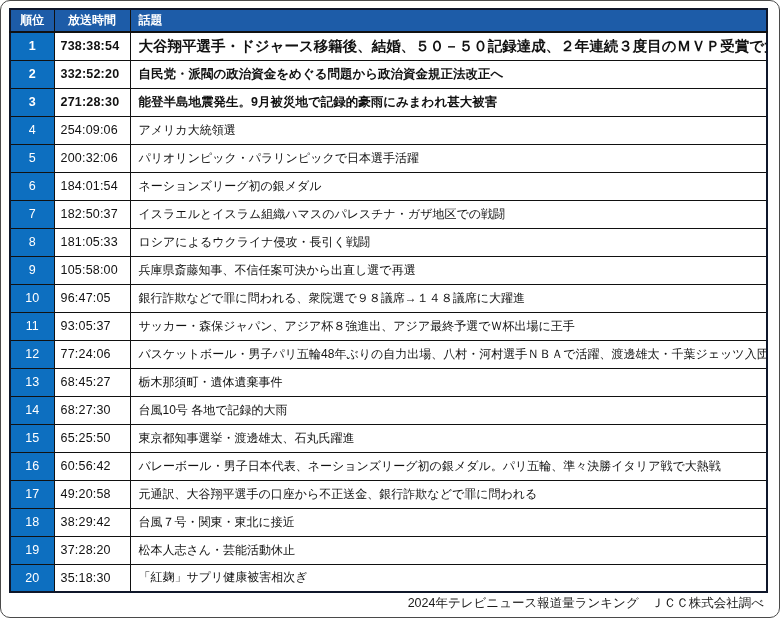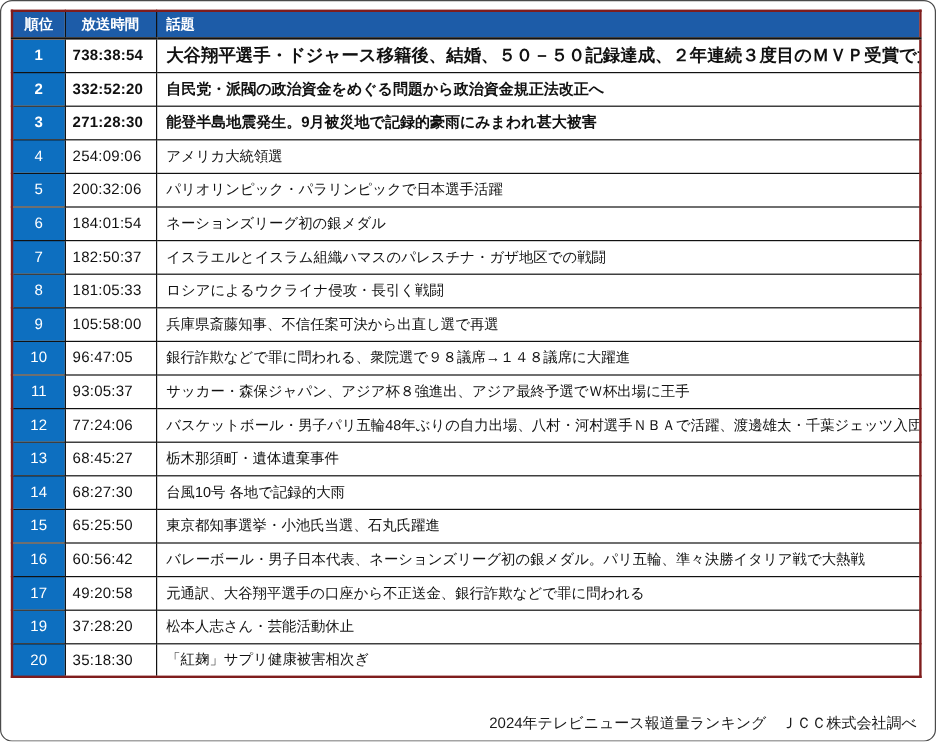--- a/index.html
+++ b/index.html
@@ -16,21 +16,21 @@
     border-radius:10px;
     background:#fff;
     overflow:hidden;
   }
   table.ranking{
     position:absolute;
     left:8px;top:7px;
     width:757px;
     border-collapse:collapse;
     table-layout:fixed;
-    border:2px solid #7f1d1d;
+    border:2px solid #0f172a;
   }
   col.c-rank{width:44px;}
   col.c-time{width:76px;}
   col.c-topic{width:637px;}
   th,td{
     border:1px solid #111;
     padding:0 6px;
     overflow:hidden;
     white-space:nowrap;
   }
@@ -160,33 +160,38 @@
     <td class="topic">栃木那須町・遺体遺棄事件</td>
   </tr>
         <tr class="normal">
     <td class="rank">14</td>
     <td class="time">68:27:30</td>
     <td class="topic">台風10号 各地で記録的大雨</td>
   </tr>
         <tr class="normal">
     <td class="rank">15</td>
     <td class="time">65:25:50</td>
-    <td class="topic">東京都知事選挙・小池氏当選、石丸氏躍進</td>
+    <td class="topic">東京都知事選挙・渡邊雄太、石丸氏躍進</td>
   </tr>
         <tr class="normal">
     <td class="rank">16</td>
     <td class="time">60:56:42</td>
     <td class="topic">バレーボール・男子日本代表、ネーションズリーグ初の銀メダル。パリ五輪、準々決勝イタリア戦で大熱戦</td>
   </tr>
         <tr class="normal">
     <td class="rank">17</td>
     <td class="time">49:20:58</td>
     <td class="topic">元通訳、大谷翔平選手の口座から不正送金、銀行詐欺などで罪に問われる</td>
   </tr>
         <tr class="normal">
+    <td class="rank">18</td>
+    <td class="time">38:29:42</td>
+    <td class="topic">台風７号・関東・東北に接近</td>
+  </tr>
+        <tr class="normal">
     <td class="rank">19</td>
     <td class="time">37:28:20</td>
     <td class="topic">松本人志さん・芸能活動休止</td>
   </tr>
         <tr class="normal">
     <td class="rank">20</td>
     <td class="time">35:18:30</td>
     <td class="topic">「紅麹」サプリ健康被害相次ぎ</td>
   </tr>
       </tbody>

